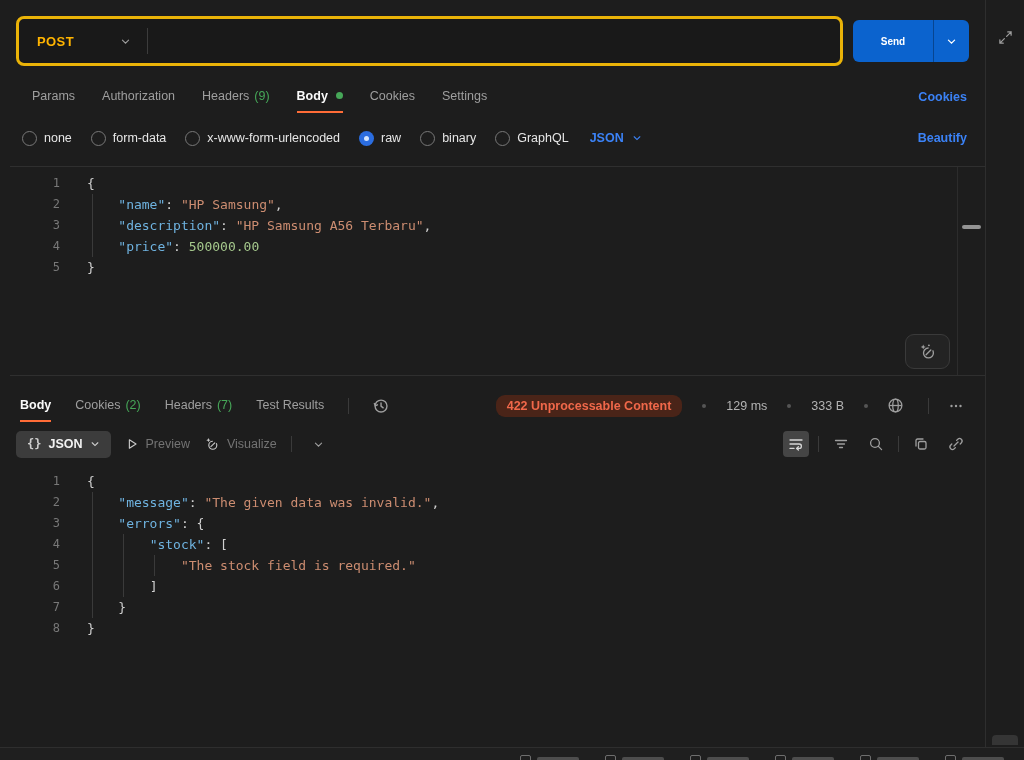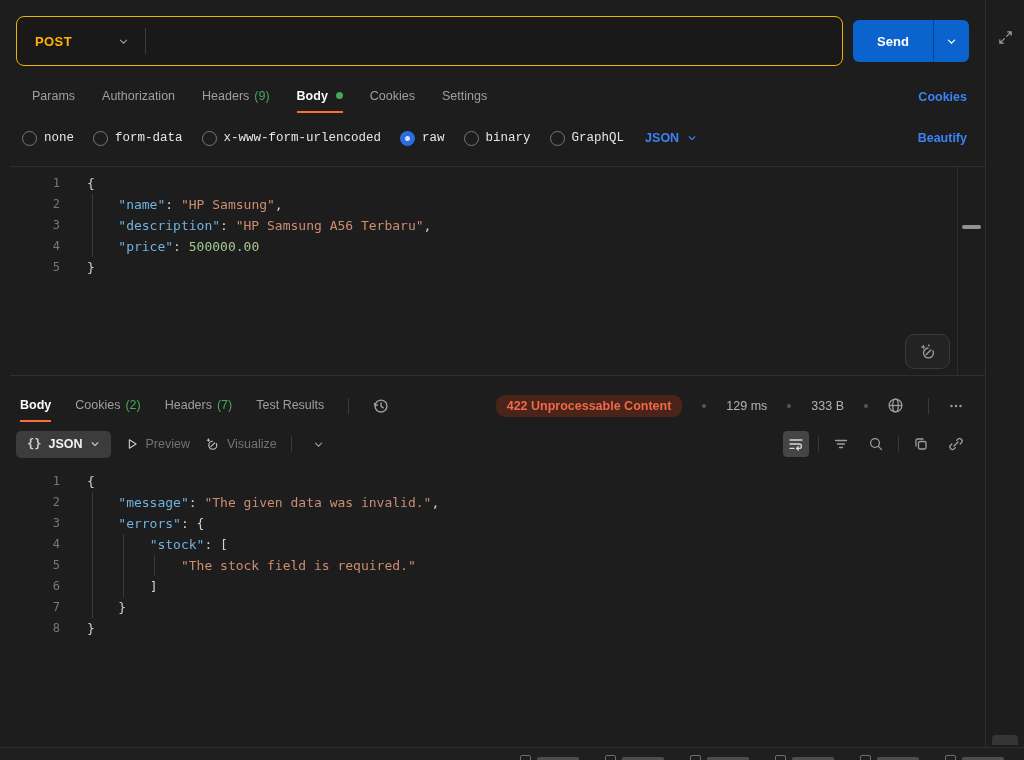--- a/index.html
+++ b/index.html
@@ -8,40 +8,40 @@
     --link_blue:#3b82f6; --count_green:#46a758;
     --status_error_text:#f0684a; --status_error_bg:#4a2418;
     --code_key:#6fb3e0; --code_str:#cd8d71; --code_num:#a5c88c; --code_punc:#d0d0d0;
   }
   *{box-sizing:border-box;margin:0;padding:0;}
   html,body{width:1024px;height:760px;overflow:hidden;}
   body{background:var(--bg);font-family:"Liberation Sans","DejaVu Sans",sans-serif;color:var(--txt);position:relative;}
   .main{position:absolute;left:0;top:0;right:39px;bottom:14px;}
   
   .url-row{display:flex;align-items:center;padding:16px 16px 0 16px;gap:10px;}
-  .url-bar{flex:1;height:50px;background:#191919;border:1px solid #eab308;border-radius:8px;display:flex;align-items:center;overflow:hidden;}
+  .url-bar{flex:1;height:50px;background:#191919;border:3px solid #eab308;border-radius:8px;display:flex;align-items:center;overflow:hidden;}
   .method-btn{background:none;border:none;display:flex;align-items:center;justify-content:space-between;width:128px;padding:0 16px 0 18px;cursor:pointer;height:100%;}
   .method-label{color:var(--method_post);font-weight:700;font-size:13px;letter-spacing:.4px;}
   .vdiv{width:1px;height:26px;background:#3c3c3c;flex:none;}
   .url-input{flex:1;background:transparent;border:none;outline:none;color:#ededed;font-size:13.5px;padding:0 14px;font-family:"Liberation Sans","DejaVu Sans",sans-serif;}
   .send-group{display:flex;flex:none;}
-  .send-btn{background:var(--send_blue);color:#fff;border:none;height:42px;width:80px;border-radius:6px 0 0 6px;font-size:13px;font-weight:700;cursor:pointer;}
+  .send-btn{background:var(--send_blue);color:#fff;border:none;height:42px;width:80px;border-radius:6px 0 0 6px;font-size:10px;font-weight:700;cursor:pointer;}
   .send-caret{background:var(--send_blue);border:none;border-left:1px solid rgba(0,0,0,.3);height:42px;width:36px;border-radius:0 6px 6px 0;cursor:pointer;display:flex;align-items:center;justify-content:center;}
   
   .req-tabs{display:flex;align-items:center;padding:0 18px 0 32px;margin-top:14px;gap:27px;height:33px;}
   .tab{position:relative;display:flex;align-items:center;font-size:12.5px;color:var(--muted);cursor:pointer;height:100%;padding-bottom:2px;}
   .tab .count{color:var(--count_green);margin-left:5px;}
   .tab.active{color:#fafafa;font-weight:700;}
   .tab.active::after{content:"";position:absolute;left:0;right:0;bottom:0;height:2px;background:var(--accent_orange);}
   .tab .dot{width:7px;height:7px;border-radius:50%;background:var(--count_green);margin-left:8px;}
   .flex-spacer{flex:1;}
   .link{color:var(--link_blue);font-size:12.5px;font-weight:700;cursor:pointer;text-decoration:none;}
   
   .modes-row{display:flex;align-items:center;padding:0 18px 0 22px;margin-top:9px;height:32px;gap:19px;}
-  .radio-item{display:flex;align-items:center;gap:7px;cursor:pointer;font-family:Liberation Mono, monospace;}
+  .radio-item{display:flex;align-items:center;gap:7px;cursor:pointer;}
   .radio{width:15px;height:15px;border-radius:50%;border:1px solid #787878;flex:none;background:transparent;}
   .radio-item.sel .radio{border:none;background:#2b6de0;position:relative;}
   .radio-item.sel .radio::after{content:"";position:absolute;left:5px;top:5px;width:5px;height:5px;border-radius:50%;background:#d4e6ff;}
   .radio-item span.lbl{font-size:12.5px;color:#e6e6e6;}
   .type-select{display:flex;align-items:center;gap:8px;color:var(--link_blue);font-size:12.5px;font-weight:700;cursor:pointer;margin-left:2px;}
   
   .editor{position:relative;margin:12px 0 0 10px;border-top:1px solid var(--border);font-family:"DejaVu Sans Mono","Liberation Mono",monospace;}
   .req-editor{height:210px;border-bottom:1px solid var(--border);}
   .resp-editor{height:279px;border-top:none;margin-top:6px;}
   .code{padding-top:6px;}

